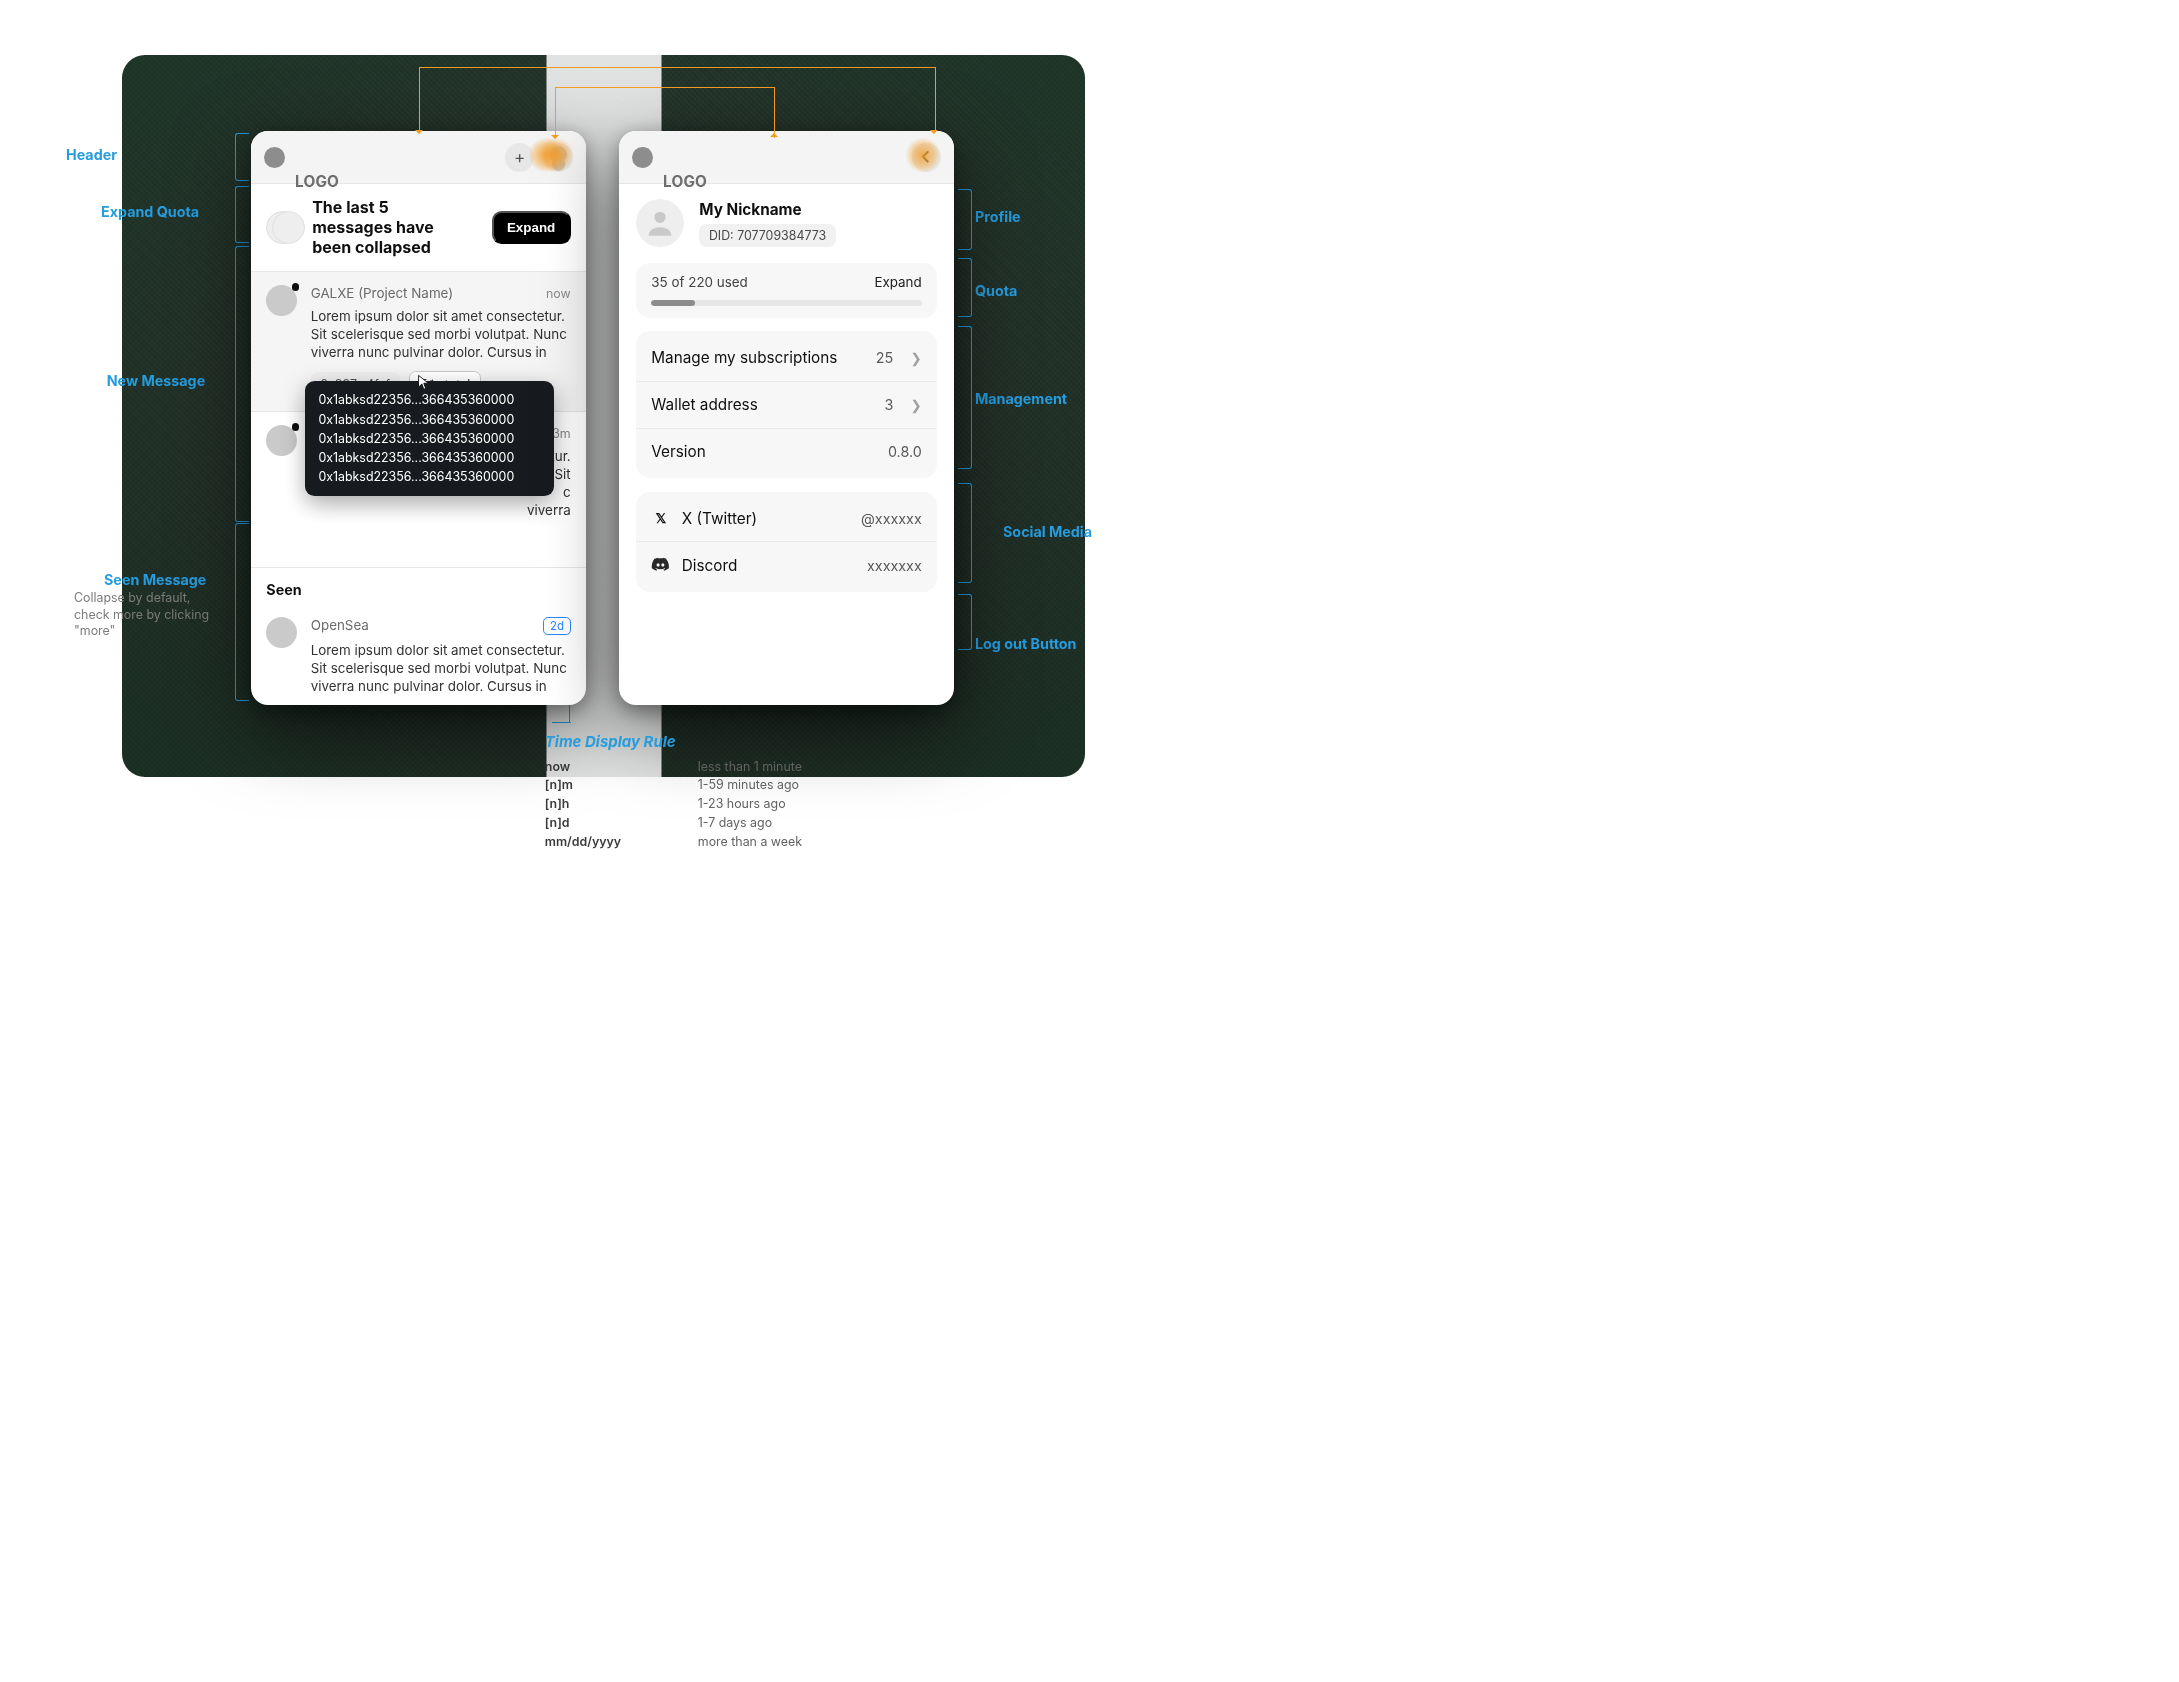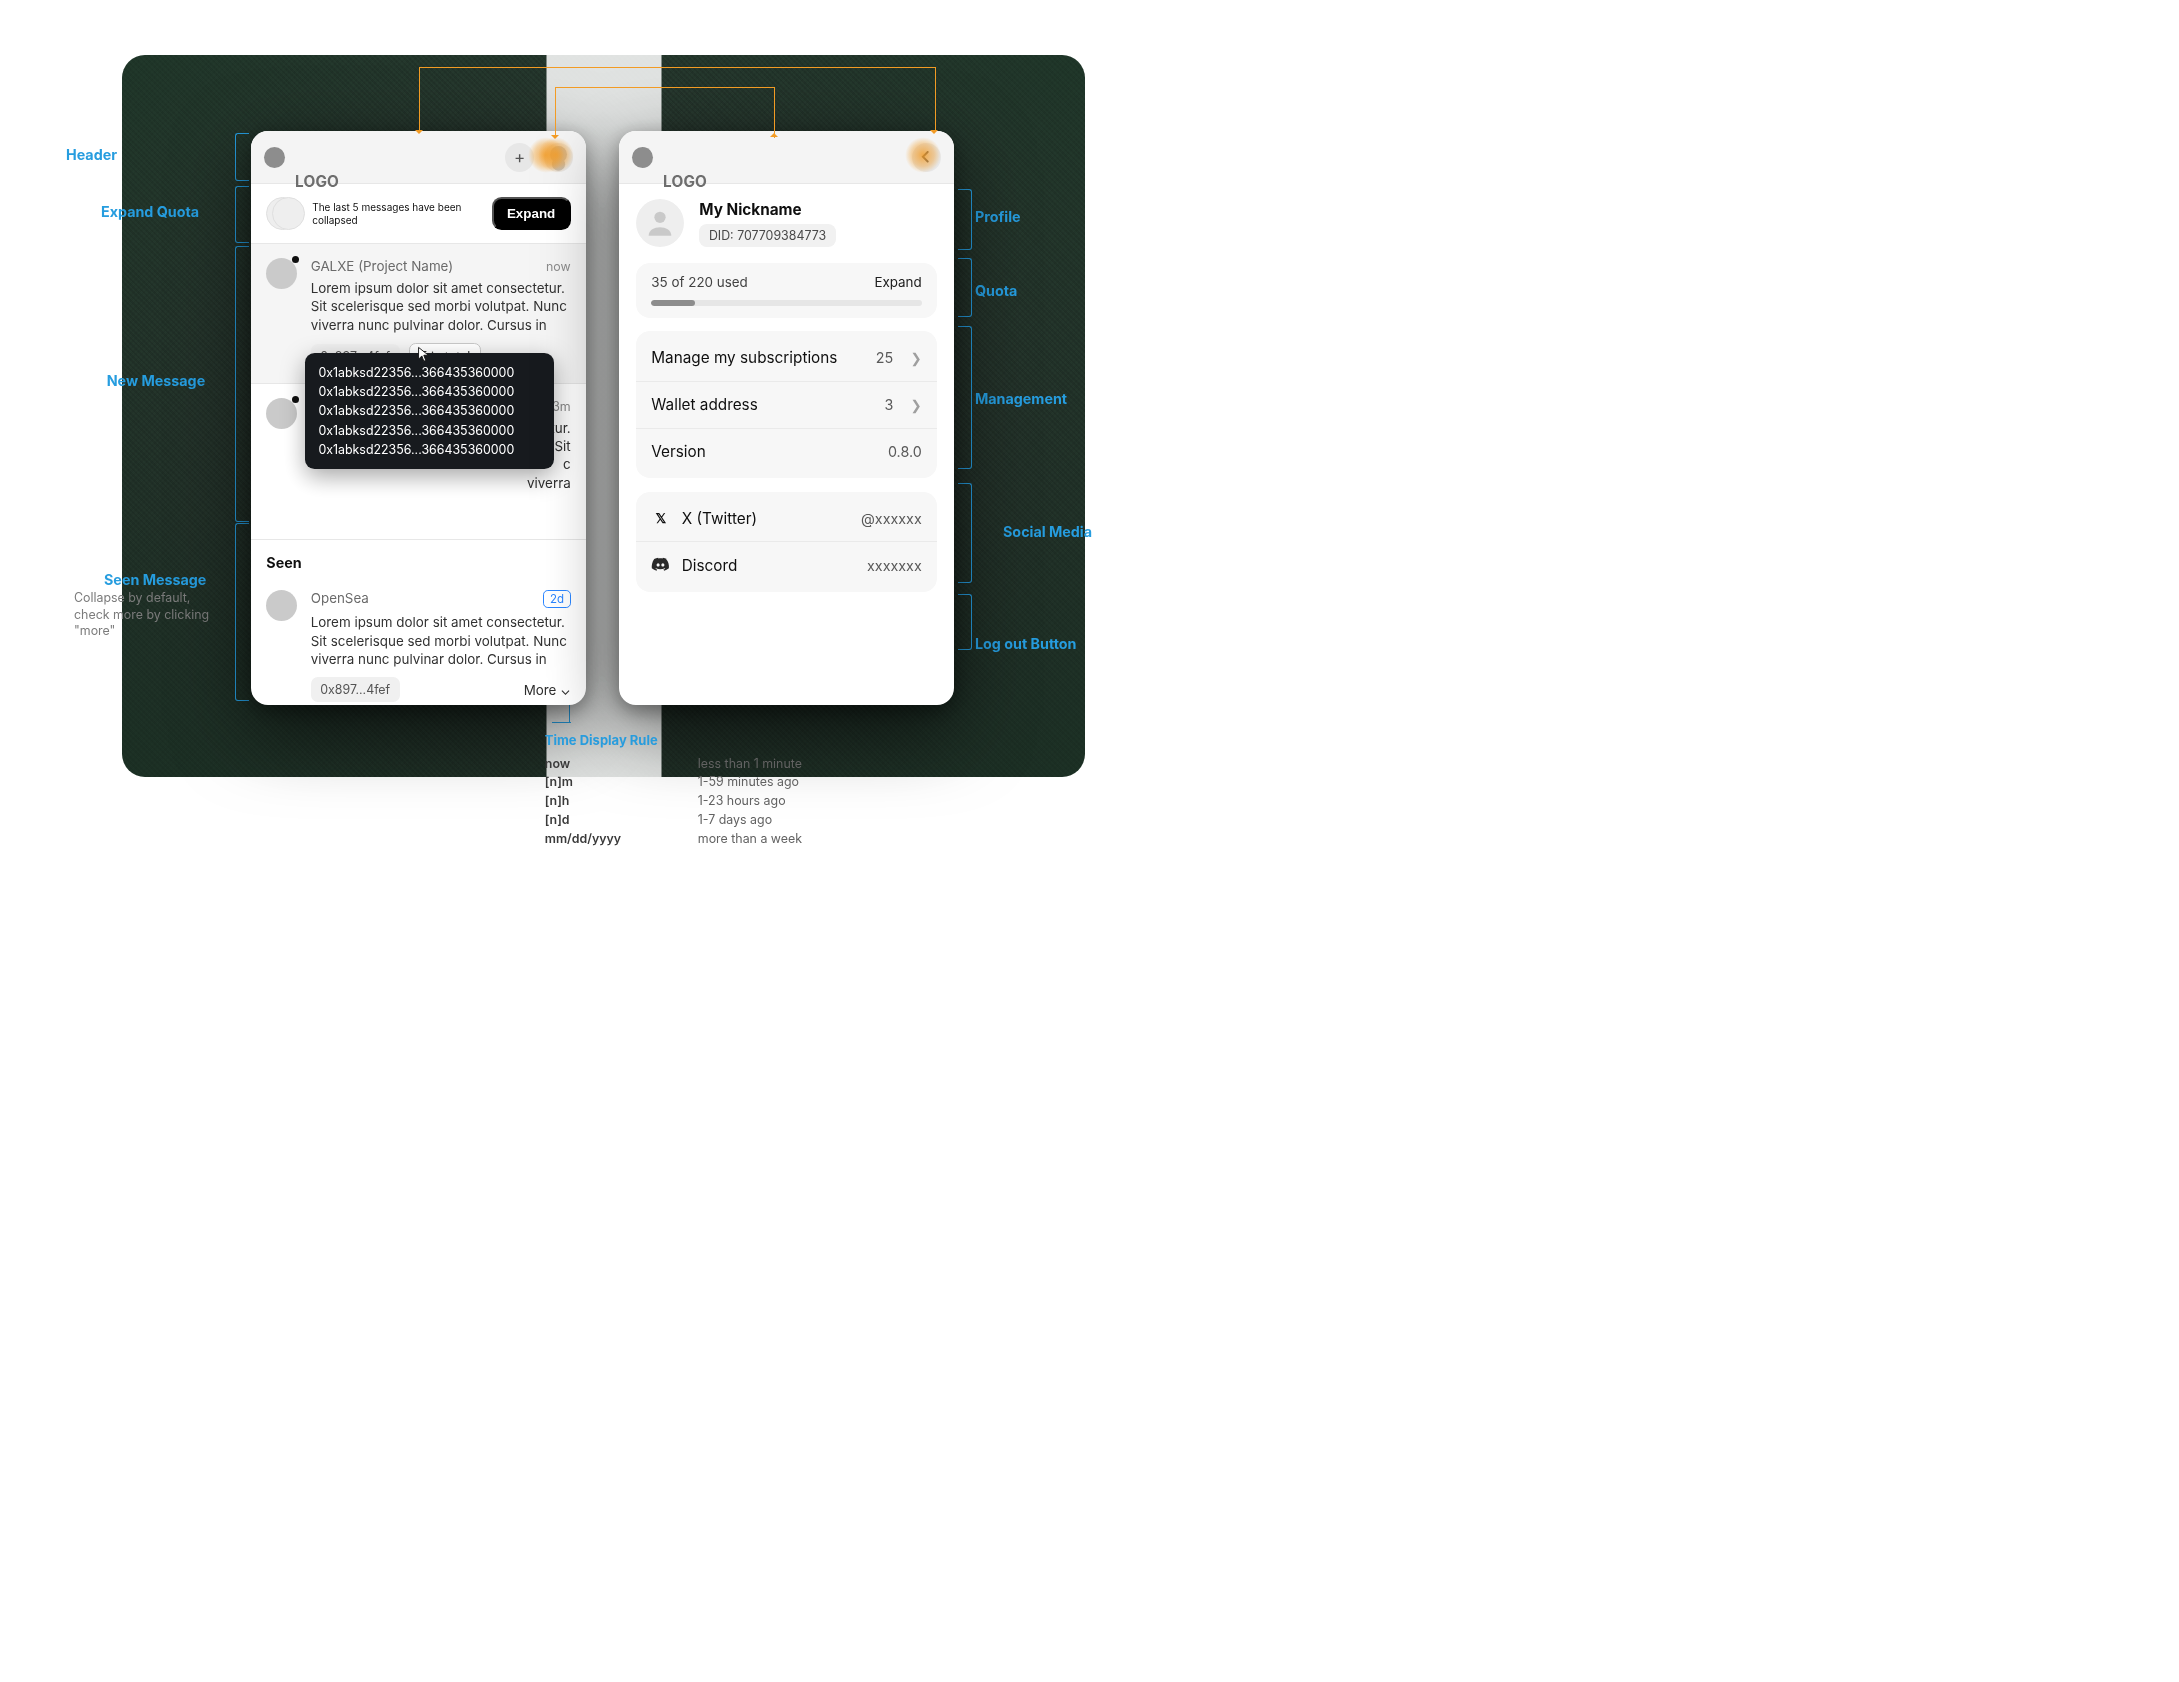--- a/index.html
+++ b/index.html
@@ -96,21 +96,21 @@
     display:flex;align-items:center;gap:13.4px;
     padding:13.4px 15.3px; border-bottom:1px solid var(--divider);
   }
   .banner .stack { position:relative; width:32.5px;height:32.5px; }
   .banner .stack span {
     position:absolute; top:0; width:31px;height:31px;border-radius:50%;
     background:#ececec; border:1px solid #ddd;
   }
   .banner .stack span:nth-child(1){ left:0;}
   .banner .stack span:nth-child(2){ left:5.7px;}
-  .banner .msg { font-size:10px; font-weight:400; line-height:1.25; max-width:151px;}
+  .banner .msg { font-size:16px; font-weight:700; line-height:1.25; max-width:151px;}
   .pill-dark {
     margin-left:auto; padding:6.7px 13.4px; border-radius:9.6px;
     background:#000; color:#fff; font-weight:600; font-size:13.4px;
   }
 
   
   .item {
     padding:13.4px 15.3px 13.4px 15.3px; border-bottom:1px solid var(--divider);
     display:flex; gap:13.4px; position:relative;
   }
@@ -206,21 +206,21 @@
   .o-arrow.up { border-top-color:transparent; border-bottom-color:var(--orange);}
 
   
   .cursor {
     position:absolute; width:13.4px;height:17px; z-index:9;
     transform:translate(-2.9px,-1.9px);
   }
 
   
   .rules { position:absolute; left:541px; top:732px; width:315px; z-index: 6;}
-  .rules h4 { color:var(--accent2); font-weight:700; margin:0 0 5.7px 3.8px; font-size:13px;}
+  .rules h4 { color:var(--accent2); font-weight:700; margin:0 0 5.7px 3.8px; font-size:15px;font-style:italic;}
   .rules .r { display:flex; gap:57px; font-size:12.4px; color:#626262;
               padding:1.9px 3.8px;}
   .rules .r span:first-child { width:96px; color:#3a3a3a; font-weight:600;}
 </style>
 </head>
 <body>
 
 <div class="light-col ext lc-top"></div>
 <div class="light-col ext lc-bot"></div>
 

